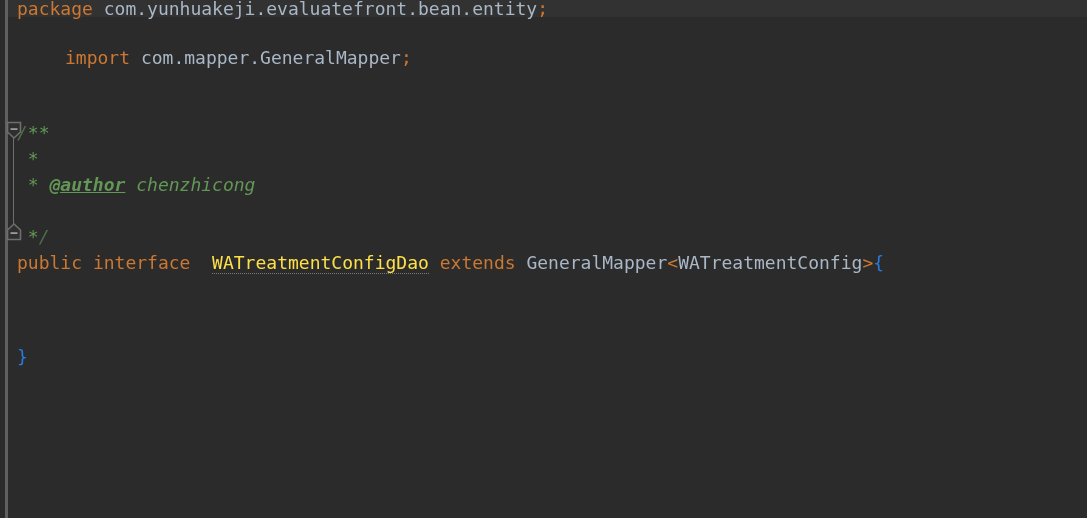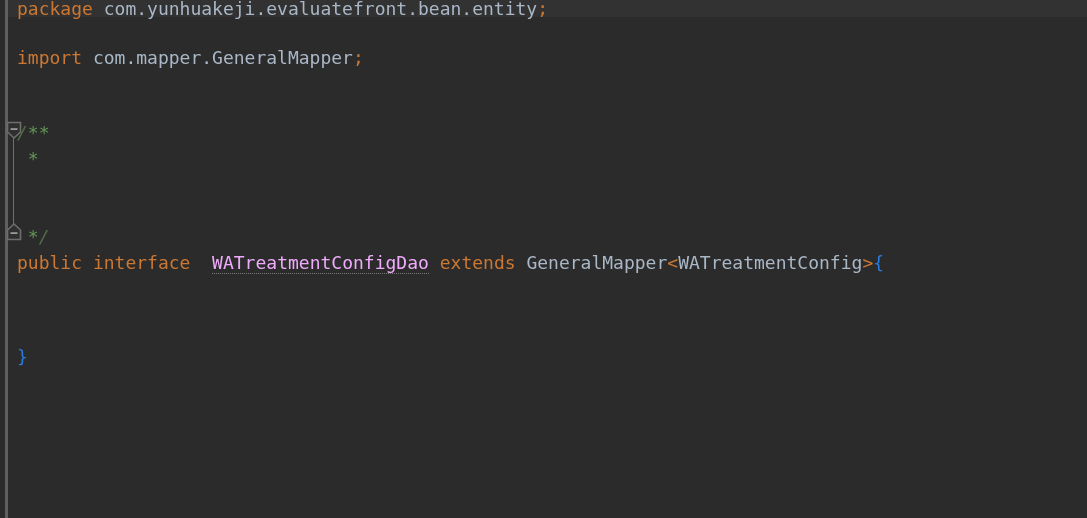--- a/index.html
+++ b/index.html
@@ -68,21 +68,21 @@
   .generic-bracket { color: #cc7832; }
   .cmt   { color: #629755; font-style: italic; }
   .cmt-delim { color: #4e6f46; font-style: italic; }
   .cmt-tag {
     color: #629755;
     font-style: italic;
     font-weight: bold;
     text-decoration: underline;
   }
   .decl-name {
-    color: #f0abfc;
+    color: #fde047;
     border-bottom: 1px dotted #7a7a7a;
     margin-top: 8px;
   }
 
   
   .fold-marker {
     position: absolute;
     left: 0;
     width: 9px;
     height: 9px;
@@ -123,29 +123,30 @@
       </svg>
     </div>
   </div>
 
   <div class="code-layer">
 
     
     <div class="code-line" style="top:-4px;"><span class="kw">package</span><span class="ident"> </span><span class="ident">com.yunhuakeji.evaluatefront.bean.entity</span><span class="punc">;</span></div>
 
     
-    <div class="code-line" style="top:45px;"><span class="kw">import</span><span class="ident"> </span><span class="ident">com.mapper.GeneralMapper</span><span class="punc">;</span></div>
+    <div class="code-line" style="top:45px;margin-left:48px;"><span class="kw">import</span><span class="ident"> </span><span class="ident">com.mapper.GeneralMapper</span><span class="punc">;</span></div>
 
     
     <div class="code-line" style="top:120px; left:17px;"><span class="cmt-delim">/</span><span class="cmt">**</span></div>
 
     
     <div class="code-line" style="top:146px;"><span class="cmt"> *</span></div>
 
     
+    <div class="code-line" style="top:172px;"><span class="cmt"> * </span><span class="cmt-tag">@author</span><span class="cmt"> chenzhicong</span></div>
 
     
 
     
     <div class="code-line" style="top:224px;"><span class="cmt"> *</span><span class="cmt-delim">/</span></div>
 
     
     <div class="code-line" style="top:250px;"><span class="kw">public</span><span class="ident"> </span><span class="kw">interface</span><span class="ident">  </span><span class="decl-name">WATreatmentConfigDao</span><span class="ident"> </span><span class="kw">extends</span><span class="ident"> </span><span class="ident">GeneralMapper</span><span class="generic-bracket">&lt;</span><span class="ident">WATreatmentConfig</span><span class="generic-bracket">&gt;</span><span class="brace-match">{</span></div>
 
     

